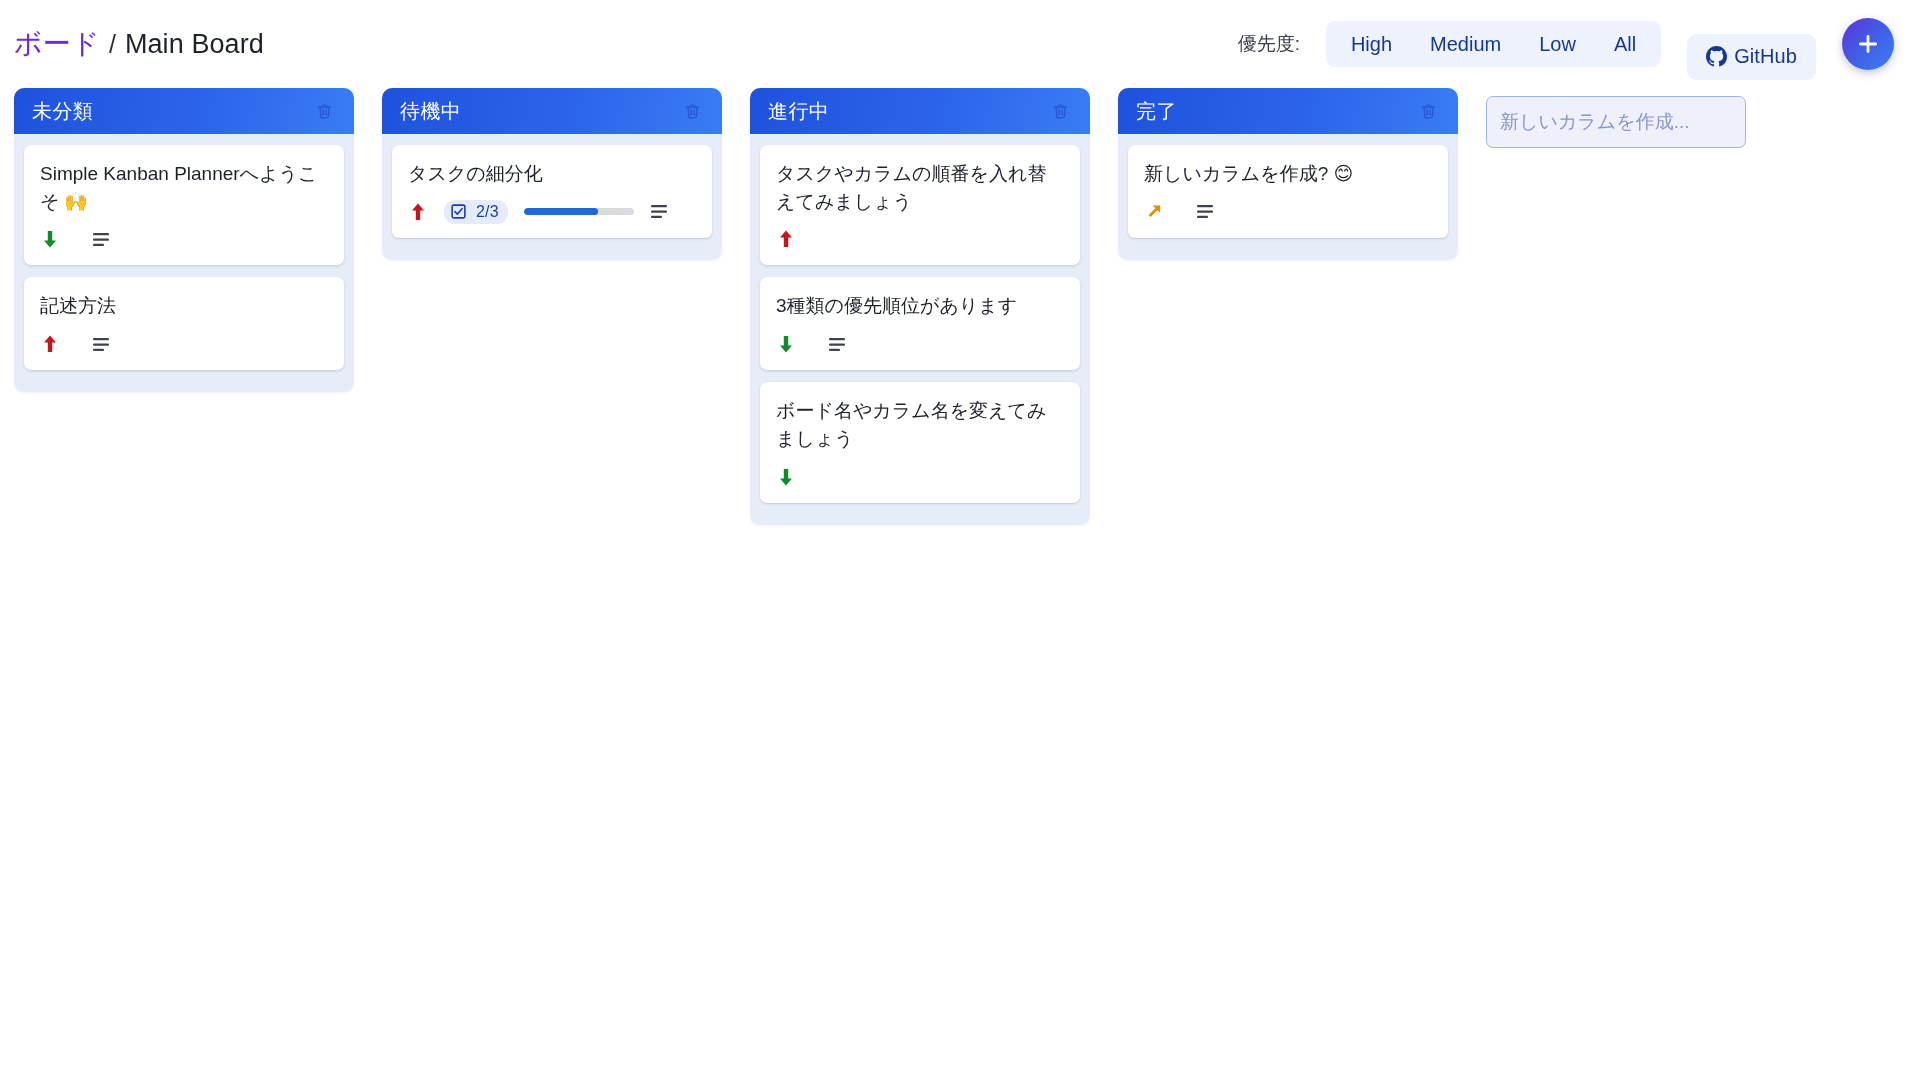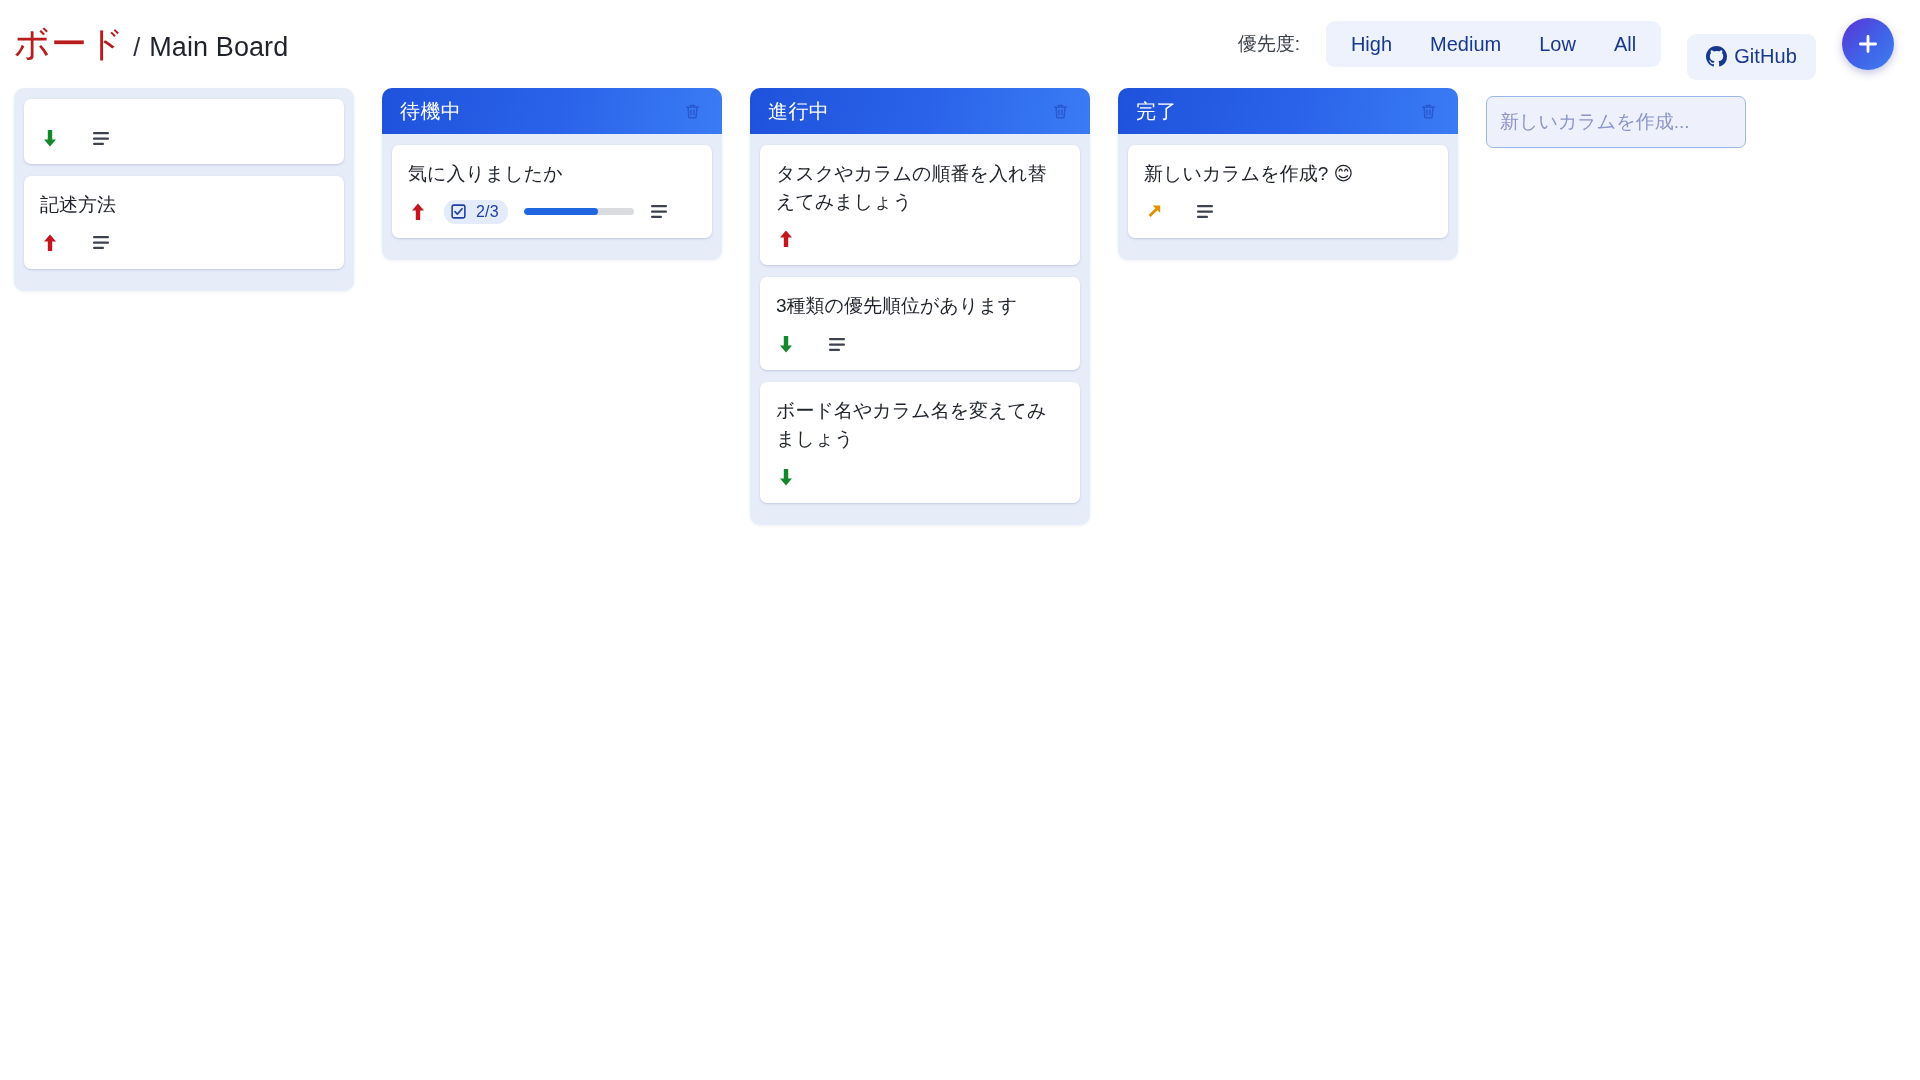--- a/index.html
+++ b/index.html
@@ -21,22 +21,22 @@
     background: #ffffff;
   }
 
   .breadcrumb {
     display: flex;
     align-items: baseline;
     gap: 9px;
     white-space: nowrap;
   }
   .crumb-link {
-    font-size: 36px;
-    color: #b91c1c;
+    font-size: 28px;
+    color: #6d28d9;
     letter-spacing: .2px;
   }
   .crumb-sep {
     font-size: 25px;
     color: #2b2f36;
   }
   .crumb-current {
     font-size: 27px;
     color: #1e222b;
     letter-spacing: .1px;
@@ -279,22 +279,38 @@
           <path d="M12 5v14M5 12h14" stroke="#ffffff" stroke-width="2.6" stroke-linecap="round" fill="none"></path>
         </svg>
       </span>
     </button>
 
   </div>
 </div>
 
 <div class="board" id="board">
     <div class="column">
+      <div class="col-header">
+        <span class="col-title">未分類</span>
+        <button class="col-trash">
+          <span>
+            <svg viewBox="0 0 20 20" aria-hidden="true">
+              <g fill="none" stroke="#2957cf" stroke-width="1.5" stroke-linecap="round" stroke-linejoin="round">
+                <path d="M3.6 5.4h12.8"></path>
+                <path d="M7.8 5.4V3.6h4.4v1.8"></path>
+                <path d="M5.3 5.4l.8 10.2a1 1 0 0 0 1 .9h5.8a1 1 0 0 0 1-.9l.8-10.2"></path>
+                <path d="M8.4 8.6v4.8M11.6 8.6v4.8"></path>
+              </g>
+            </svg>
+          </span>
+        </button>
+      </div>
       <div class="col-body">
         <div class="card">
+          <div class="card-title">Simple Kanban Plannerへようこそ 🙌</div>
           <div class="card-meta">
             <span>
               <svg class="prio-icon" viewBox="0 0 20 22" aria-hidden="true">
                 <path d="M10 19.5 L4 12.5 L7.8 12.5 L7.8 3 L12.2 3 L12.2 12.5 L16 12.5 Z" fill="#128a2c"></path>
               </svg>
             </span>
             <span style="width: 0px;"></span>
             <span>
               <svg class="desc-icon" viewBox="0 0 18 15" aria-hidden="true">
                 <g fill="#3c4250">
@@ -339,21 +355,21 @@
                 <path d="M7.8 5.4V3.6h4.4v1.8"></path>
                 <path d="M5.3 5.4l.8 10.2a1 1 0 0 0 1 .9h5.8a1 1 0 0 0 1-.9l.8-10.2"></path>
                 <path d="M8.4 8.6v4.8M11.6 8.6v4.8"></path>
               </g>
             </svg>
           </span>
         </button>
       </div>
       <div class="col-body">
         <div class="card">
-          <div class="card-title">気に入りましたか</div>
+          <div class="card-title">タスクの細分化</div>
           <div class="card-meta">
             <span>
               <svg class="prio-icon" viewBox="0 0 20 22" aria-hidden="true">
                 <path d="M10 2.5 L16 9.5 L12.2 9.5 L12.2 19 L7.8 19 L7.8 9.5 L4 9.5 Z" fill="#c4161c"></path>
               </svg>
             </span>
             <span class="checklist-badge">
               <span>
                 <svg viewBox="0 0 16 16" aria-hidden="true">
                   <rect x="1.2" y="1.2" width="13.6" height="13.6" rx="1.8" fill="none" stroke="#1d3fa3" stroke-width="1.7"></rect>

